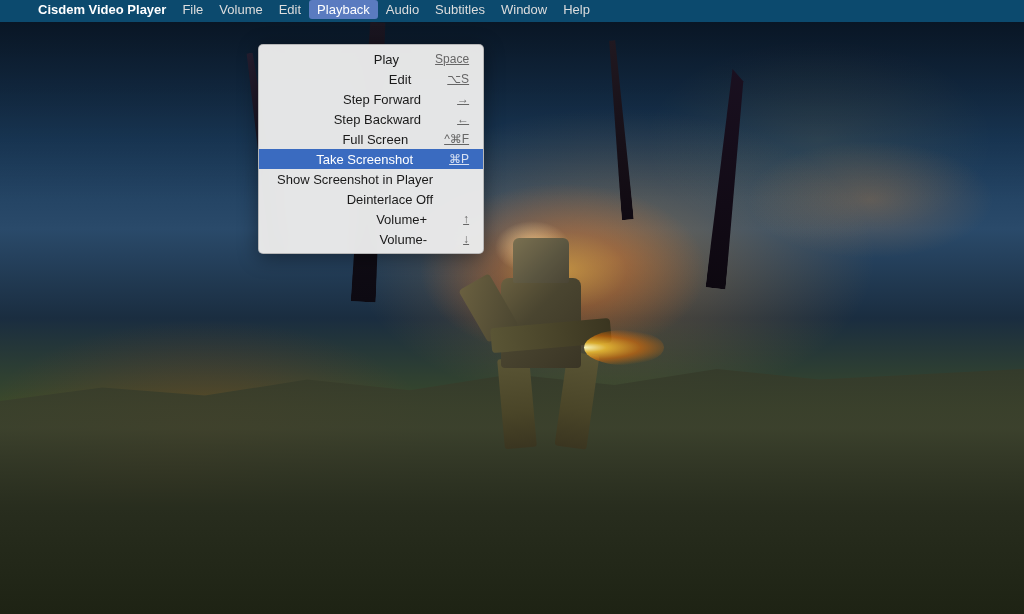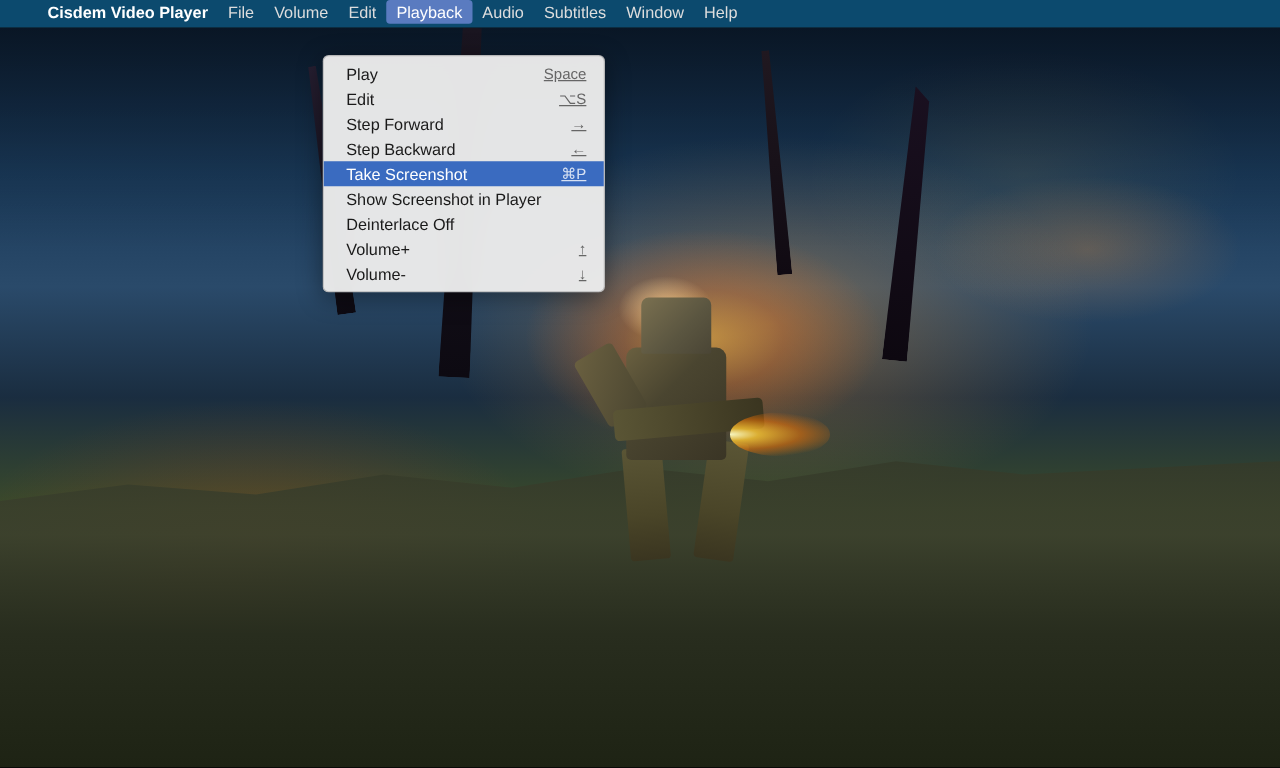--- a/index.html
+++ b/index.html
@@ -55,20 +55,21 @@
       padding: 2px 8px;
     }
 
     
     .video-area {
       width: 100%;
       height: 592px;
       position: relative;
       overflow: hidden;
       background: #000;
+      text-align: right;
     }
 
     
     .video-bg {
       width: 100%;
       height: 100%;
       position: absolute;
       top: 0; left: 0;
       background:
         radial-gradient(ellipse at 60% 40%, rgba(255,160,50,0.35) 0%, transparent 30%),
@@ -345,20 +346,24 @@
     <div class="menu-item">
       <span class="label">Step Forward</span>
       <span class="shortcut">→</span>
     </div>
 
     <div class="menu-item">
       <span class="label">Step Backward</span>
       <span class="shortcut">←</span>
     </div>
 
+    <div class="menu-item">
+      <span class="label">Full Screen</span>
+      <span class="shortcut">^⌘F</span>
+    </div>
 
     <div class="menu-item highlighted">
       <span class="label">Take Screenshot</span>
       <span class="shortcut">⌘P</span>
     </div>
 
     <div class="menu-item">
       <span class="label">Show Screenshot in Player</span>
       <span class="shortcut"></span>
     </div>

